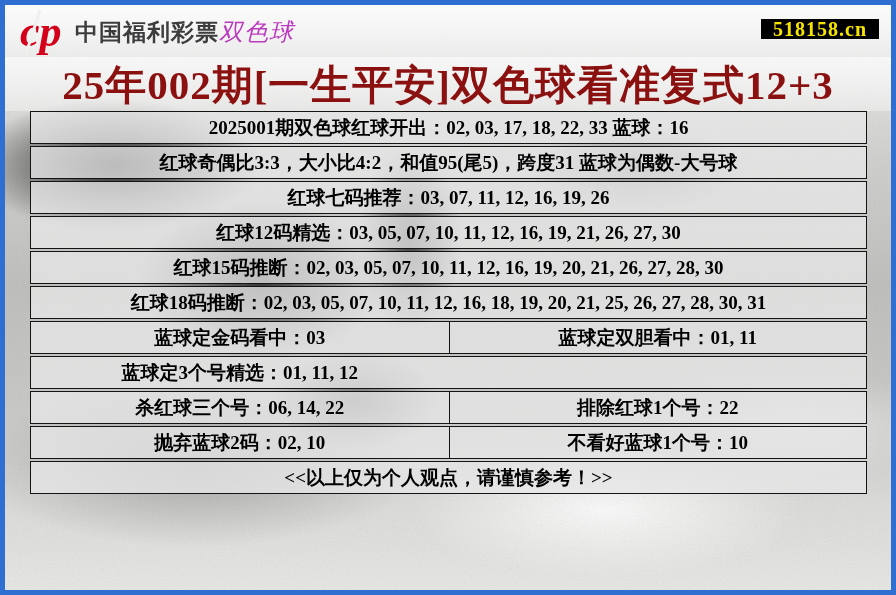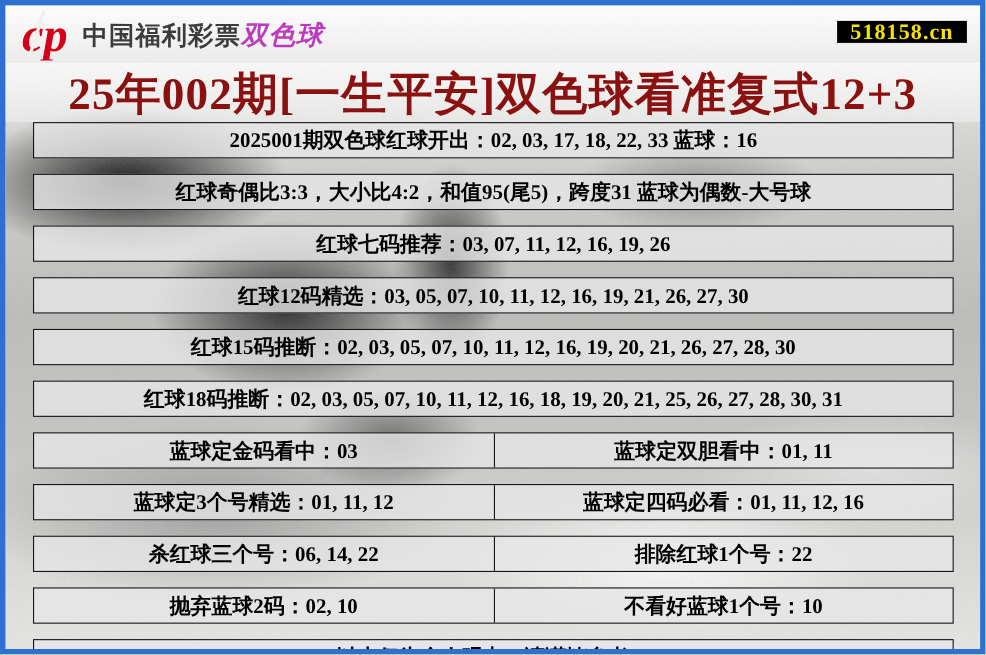--- a/index.html
+++ b/index.html
@@ -3,21 +3,21 @@
 <meta charset="utf-8">
 <style>
   * { box-sizing: border-box; margin: 0; padding: 0; }
   html, body { width: 896px; height: 595px; overflow: hidden; }
   body { font-family: "Liberation Serif", "DejaVu Serif", serif; }
 
   .page {
     position: relative;
     width: 896px; height: 595px;
     border: 5px solid #2f6fd2;
-    background: #bef264;
+    background: #5eead4;
     overflow: hidden;
   }
 
   
   .photo {
     position: absolute; inset: 0;
     background-image:
       radial-gradient(ellipse 210px 95px at 110px 160px, rgba(8,8,8,0.92), rgba(8,8,8,0) 70%),
       radial-gradient(ellipse 170px 110px at 255px 275px, rgba(18,18,18,0.85), rgba(18,18,18,0) 72%),
       radial-gradient(ellipse 75px 130px at 405px 235px, rgba(22,22,22,0.8), rgba(22,22,22,0) 70%),
@@ -44,21 +44,21 @@
   .header { position: absolute; left: 0; top: 0; width: 886px; height: 52px; }
   .brand { position: absolute; left: 14px; top: 4px; display: flex; align-items: center; }
   .brand-icon { width: 50px; height: 46px; }
   .brand-text {
     font-family: Liberation Mono, monospace;
     font-weight: bold; font-size: 23px; color: #3c3c3e; letter-spacing: 1px;
     margin-left: 6px;
   }
   .brand-product {
     font-family: "Liberation Sans", "DejaVu Sans", sans-serif;
-    font-weight: bold; font-style: italic; font-size: 24px;
+    font-weight: normal; font-style: italic; font-size: 24px;
     color: #bb3bbe; letter-spacing: 1px;
   }
   .badge {
     position: absolute; right: 12px; top: 14px;
     width: 118px; height: 20px;
     background: #000;
     color: #f6e300;
     font-weight: bold; font-size: 20px;
     display: flex; align-items: center; justify-content: center;
     letter-spacing: 1px;
@@ -68,21 +68,21 @@
   .title {
     position: absolute; left: 0; top: 54px; width: 886px; height: 52px;
     display: flex; align-items: center; justify-content: center;
     font-size: 41px; font-weight: bold; color: #8b1111;
     letter-spacing: 1px; white-space: nowrap;
   }
 
   
   .table { position: absolute; left: 25px; top: 106px; width: 837px; }
   .row {
-    height: 33px; margin-bottom: 14px;
+    height: 33px; margin-bottom: 2px;
     border: 1px solid #141414;
     background: rgba(231,231,231,0.78);
     display: flex; align-items: stretch;
     font-weight: bold; font-size: 19px; color: #000;
     white-space: nowrap;
   }
   .cell-full {
     flex: 1; display: flex; align-items: center; justify-content: center;
   }
   .cell-half {
@@ -139,21 +139,20 @@
     </div>
     <div class="row">
       <div class="cell-full">红球18码推断：02, 03, 05, 07, 10, 11, 12, 16, 18, 19, 20, 21, 25, 26, 27, 28, 30, 31</div>
     </div>
     <div class="row">
       <div class="cell-half">蓝球定金码看中：03</div>
       <div class="cell-half right">蓝球定双胆看中：01, 11</div>
     </div>
     <div class="row">
       <div class="cell-half">蓝球定3个号精选：01, 11, 12</div>
-      <div class="cell-half right">蓝球定四码必看：01, 11, 12, 16</div>
     </div>
     <div class="row">
       <div class="cell-half">杀红球三个号：06, 14, 22</div>
       <div class="cell-half right">排除红球1个号：22</div>
     </div>
     <div class="row">
       <div class="cell-half">抛弃蓝球2码：02, 10</div>
       <div class="cell-half right">不看好蓝球1个号：10</div>
     </div>
     <div class="row">

